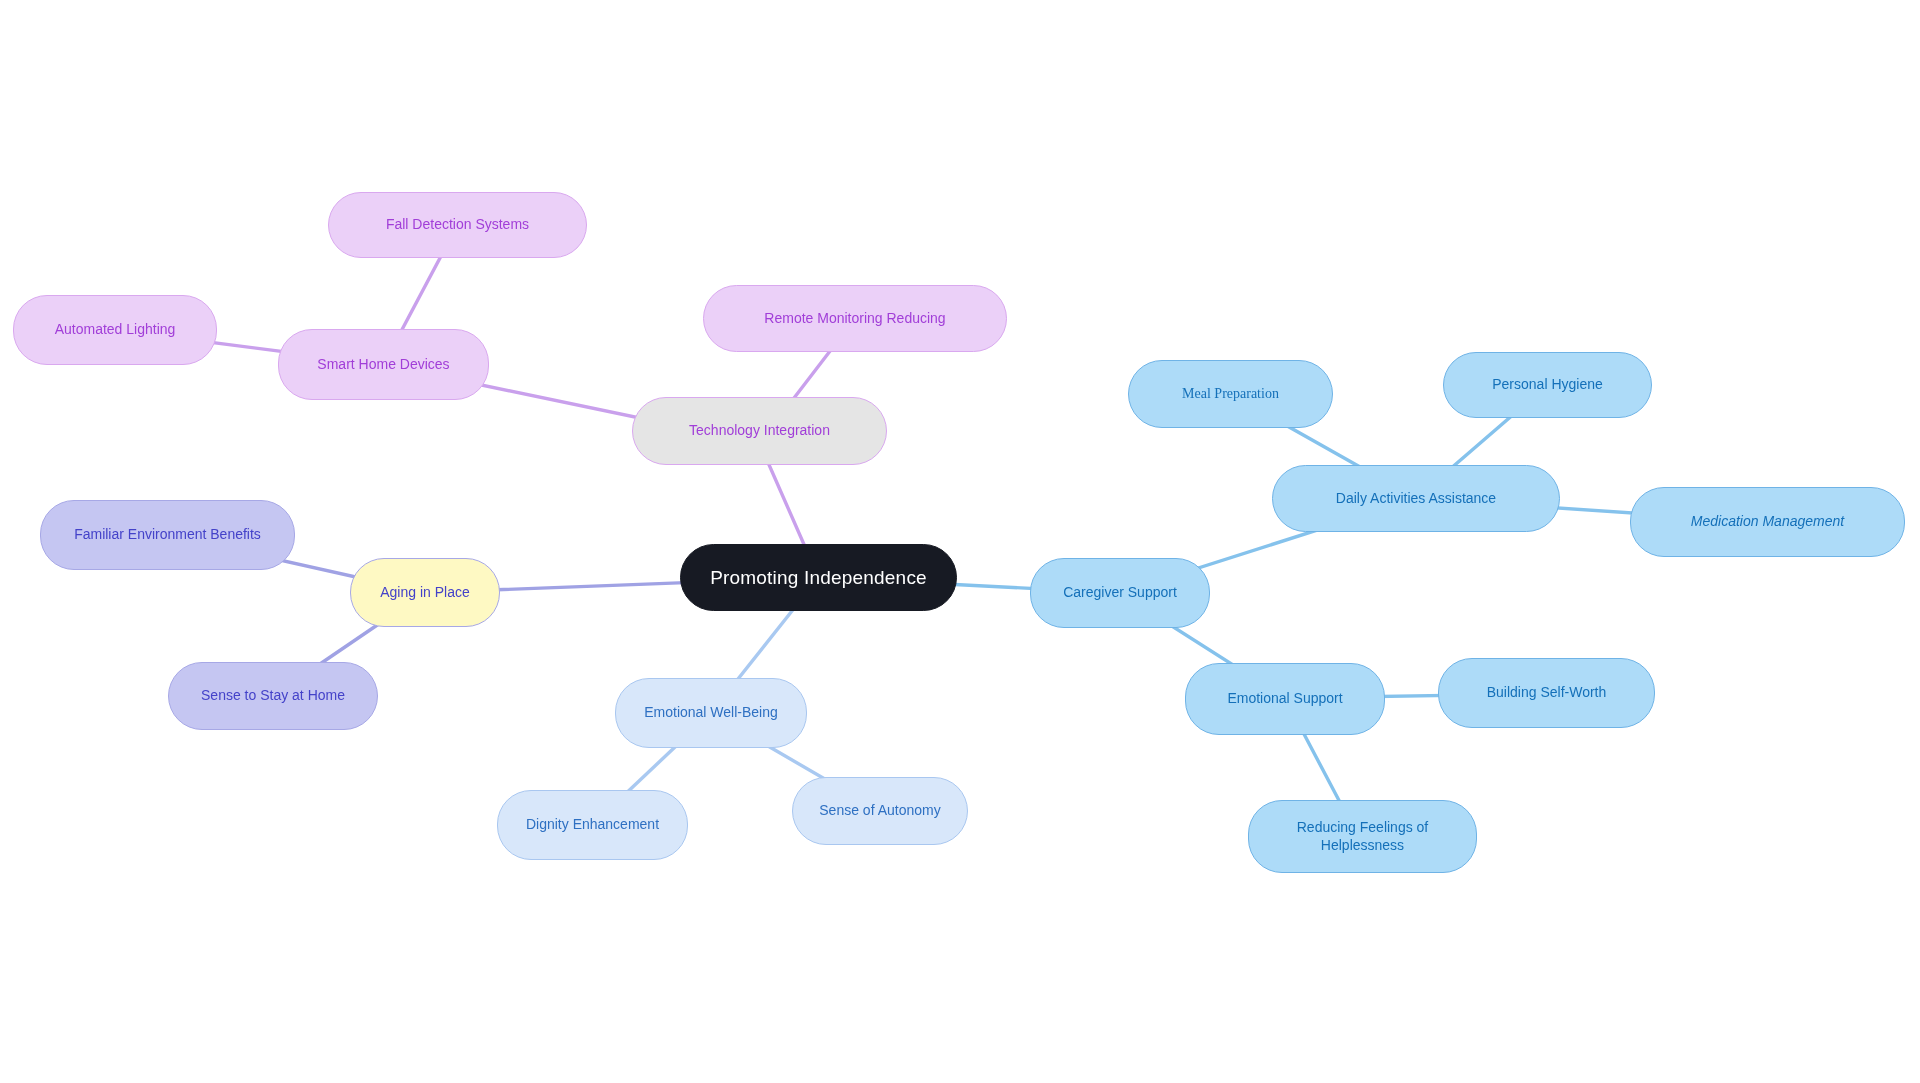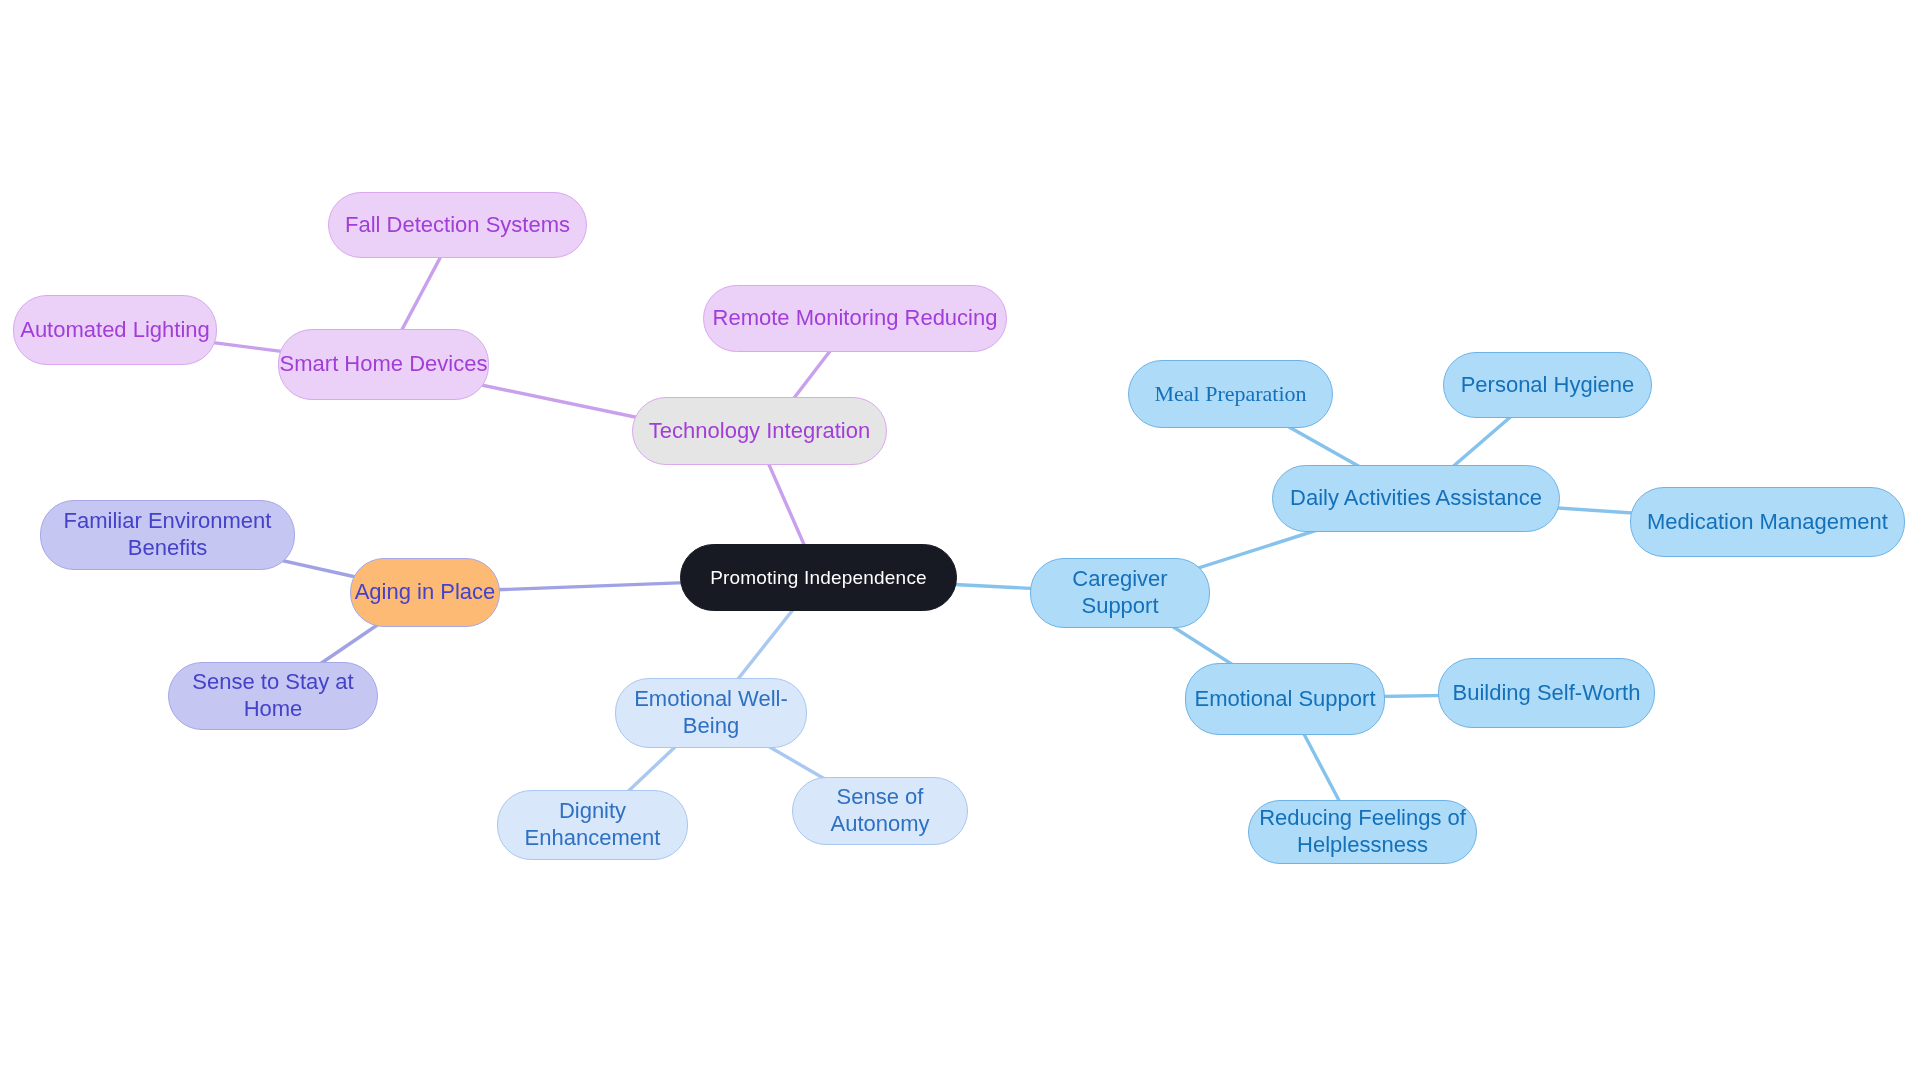--- a/index.html
+++ b/index.html
@@ -24,21 +24,21 @@
   .node {
     position: absolute;
     z-index: 2;
     display: flex;
     align-items: center;
     justify-content: center;
     text-align: center;
     border-radius: 34px;
     border: 1.6px solid transparent;
     box-sizing: border-box;
-    font-size: 22px;
+    font-size: 14px;
     font-weight: 400;
     line-height: 1.22;
     white-space: pre-line;
     cursor: pointer;
     -webkit-font-smoothing: antialiased;
   }
   .node--central {
     font-size: 19px;
     letter-spacing: 0.2px;
   }
@@ -68,29 +68,29 @@
       <line x1="1285" y1="698" x2="1598.5" y2="693" stroke="#85c2ec" stroke-width="3.4" stroke-linecap="round"></line>
       <line x1="1285" y1="698" x2="1362.5" y2="845" stroke="#85c2ec" stroke-width="3.4" stroke-linecap="round"></line>
     </svg>
   <div id="node-layer">
       <div class="node node--central" style="left: 680px; top: 544px; width: 277px; height: 67px; background: rgb(23, 26, 35); border-color: rgb(23, 26, 35); color: rgb(255, 255, 255);"><span>Promoting Independence</span></div>
       <div class="node" style="left: 632px; top: 397px; width: 255px; height: 68px; background: #e5e5e5; border-color: rgb(217, 168, 239); color: rgb(161, 62, 216);"><span>Technology Integration</span></div>
       <div class="node" style="left: 278px; top: 329px; width: 211px; height: 71px; background: rgb(235, 208, 248); border-color: rgb(217, 168, 239); color: rgb(161, 62, 216);"><span>Smart Home Devices</span></div>
       <div class="node" style="left: 328px; top: 192px; width: 259px; height: 66px; background: rgb(235, 208, 248); border-color: rgb(217, 168, 239); color: rgb(161, 62, 216);"><span>Fall Detection Systems</span></div>
       <div class="node" style="left: 13px; top: 295px; width: 204px; height: 70px; background: rgb(235, 208, 248); border-color: rgb(217, 168, 239); color: rgb(161, 62, 216);"><span>Automated Lighting</span></div>
       <div class="node" style="left: 703px; top: 285px; width: 304px; height: 67px; background: rgb(235, 208, 248); border-color: rgb(217, 168, 239); color: rgb(161, 62, 216);"><span>Remote Monitoring Reducing</span></div>
-      <div class="node" style="left: 350px; top: 558px; width: 150px; height: 69px; background: #fdba74; border-color: rgb(167, 168, 230); color: rgb(68, 66, 201);"><span>Aging in Place</span></div>
+      <div class="node" style="left: 350px; top: 558px; width: 150px; height: 69px; background: #fef9c3; border-color: rgb(167, 168, 230); color: rgb(68, 66, 201);"><span>Aging in Place</span></div>
       <div class="node" style="left: 40px; top: 500px; width: 255px; height: 70px; background: rgb(197, 198, 242); border-color: rgb(167, 168, 230); color: rgb(68, 66, 201);"><span>Familiar Environment Benefits</span></div>
       <div class="node" style="left: 168px; top: 662px; width: 210px; height: 68px; background: rgb(197, 198, 242); border-color: rgb(167, 168, 230); color: rgb(68, 66, 201);"><span>Sense to Stay at Home</span></div>
       <div class="node" style="left: 615px; top: 678px; width: 192px; height: 70px; background: rgb(216, 231, 250); border-color: rgb(169, 199, 240); color: rgb(46, 112, 194);"><span>Emotional Well-Being</span></div>
       <div class="node" style="left: 497px; top: 790px; width: 191px; height: 70px; background: rgb(216, 231, 250); border-color: rgb(169, 199, 240); color: rgb(46, 112, 194);"><span>Dignity Enhancement</span></div>
       <div class="node" style="left: 792px; top: 777px; width: 176px; height: 68px; background: rgb(216, 231, 250); border-color: rgb(169, 199, 240); color: rgb(46, 112, 194);"><span>Sense of Autonomy</span></div>
       <div class="node" style="left: 1030px; top: 558px; width: 180px; height: 70px; background: rgb(173, 219, 248); border-color: rgb(111, 179, 230); color: rgb(20, 112, 185);"><span>Caregiver Support</span></div>
       <div class="node" style="left: 1272px; top: 465px; width: 288px; height: 67px; background: rgb(173, 219, 248); border-color: rgb(111, 179, 230); color: rgb(20, 112, 185);"><span>Daily Activities Assistance</span></div>
       <div class="node" style="left: 1128px; top: 360px; width: 205px; height: 68px; background: rgb(173, 219, 248); border-color: rgb(111, 179, 230); color: rgb(20, 112, 185); font-family: Liberation Serif, serif;"><span>Meal Preparation</span></div>
       <div class="node" style="left: 1443px; top: 352px; width: 209px; height: 66px; background: rgb(173, 219, 248); border-color: rgb(111, 179, 230); color: rgb(20, 112, 185);"><span>Personal Hygiene</span></div>
-      <div class="node" style="left: 1630px; top: 487px; width: 275px; height: 70px; background: rgb(173, 219, 248); border-color: rgb(111, 179, 230); color: rgb(20, 112, 185);"><span>Medication Management</span></div>
+      <div class="node" style="left: 1630px; top: 487px; width: 275px; height: 70px; background: rgb(173, 219, 248); border-color: rgb(111, 179, 230); color: rgb(20, 112, 185); font-style: italic;"><span>Medication Management</span></div>
       <div class="node" style="left: 1185px; top: 663px; width: 200px; height: 72px; background: rgb(173, 219, 248); border-color: rgb(111, 179, 230); color: rgb(20, 112, 185);"><span>Emotional Support</span></div>
       <div class="node" style="left: 1438px; top: 658px; width: 217px; height: 70px; background: rgb(173, 219, 248); border-color: rgb(111, 179, 230); color: rgb(20, 112, 185);"><span>Building Self-Worth</span></div>
-      <div class="node" style="left: 1248px; top: 800px; width: 229px; height: 64px; background: rgb(173, 219, 248); border-color: rgb(111, 179, 230); color: rgb(20, 112, 185);"><span>Reducing Feelings of
+      <div class="node" style="left: 1248px; top: 800px; width: 229px; height: 73px; background: rgb(173, 219, 248); border-color: rgb(111, 179, 230); color: rgb(20, 112, 185);"><span>Reducing Feelings of
 Helplessness</span></div>
     </div>
 </div>
 
 </body></html>

